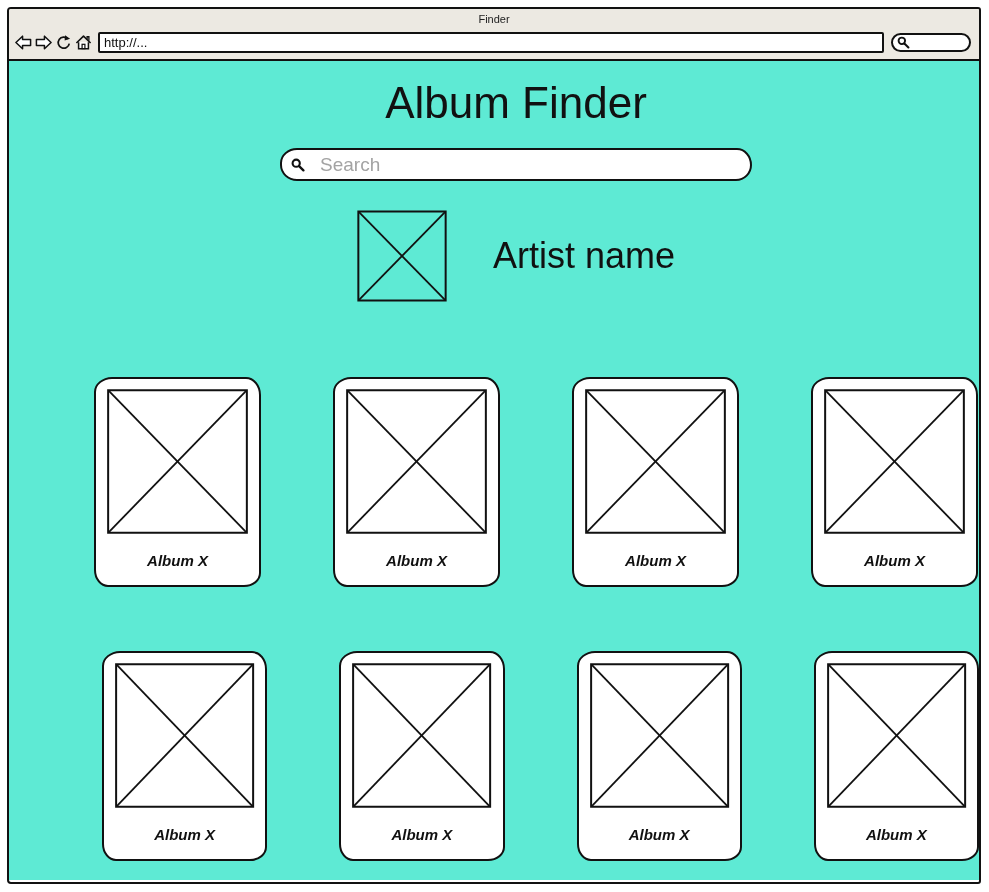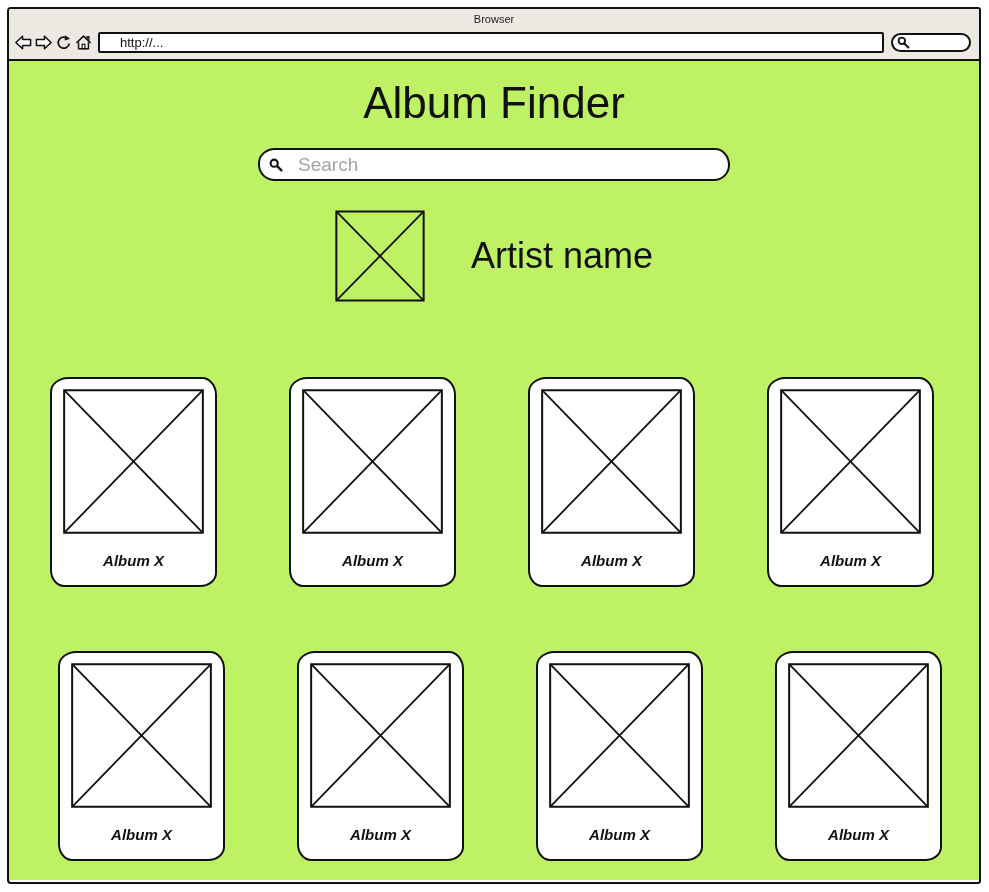--- a/index.html
+++ b/index.html
@@ -20,30 +20,30 @@
   .toolbar {
     height:32px; background:#ece9e2; border-bottom:2px solid #111;
     display:flex; align-items:center; padding:0 8px 4px 6px;
   }
   .navicon { width:17px; height:17px; margin-right:3px; display:inline-flex;
              align-items:center; justify-content:center; cursor:pointer; }
   .navicon svg { display:block; }
   .urlbar {
     flex:1; height:21px; border:2px solid #111; border-radius:2px;
     background:#fff; font-family:inherit; font-size:13px; color:#111;
-    padding:0 20px; margin:0 7px 0 3px; outline:none;
+    padding:0 4px; margin:0 7px 0 3px; outline:none;
   }
   .quicksearch {
     width:80px; height:19px; border:2px solid #111; border-radius:10px;
     background:#fff; display:flex; align-items:center; padding-left:4px;
     cursor:text;
   }
 
   
-  .content { position:relative; width:100%; height:calc(100% - 54px); background:#bef264; overflow:hidden; }
+  .content { position:relative; width:100%; height:calc(100% - 54px); background:#5eead4; overflow:hidden;padding-left:44px; }
 
   .page-title {
     margin-top:20px; text-align:center;
     font-size:44px; font-weight:400; line-height:1.0; letter-spacing:0;
   }
 
   .search-pill {
     width:472px; height:33px; margin:23px auto 0;
     border:2px solid #111; background:#fff;
     border-radius:17px 15px 16px 17px / 15px 17px 16px 16px;
@@ -80,21 +80,21 @@
     flex:1; display:flex; align-items:center; justify-content:center;
     font-size:15px; font-weight:700;font-style:italic;
   }
 </style>
 </head>
 <body>
 
 <div class="window">
 
   <div class="titlebar">
-    <span>Browser</span>
+    <span>Finder</span>
   </div>
 
   <div class="toolbar">
     <span class="navicon">
       <svg width="17" height="17" viewBox="0 0 18 17">
         <path d="M1 8.5 L8 1.8 L8 5.2 L16.5 5.2 L16.5 11.8 L8 11.8 L8 15.2 Z" fill="#fff" stroke="#111" stroke-width="1.6" stroke-linejoin="round"></path>
       </svg>
     </span>
     <span class="navicon">
       <svg width="17" height="17" viewBox="0 0 18 17">

